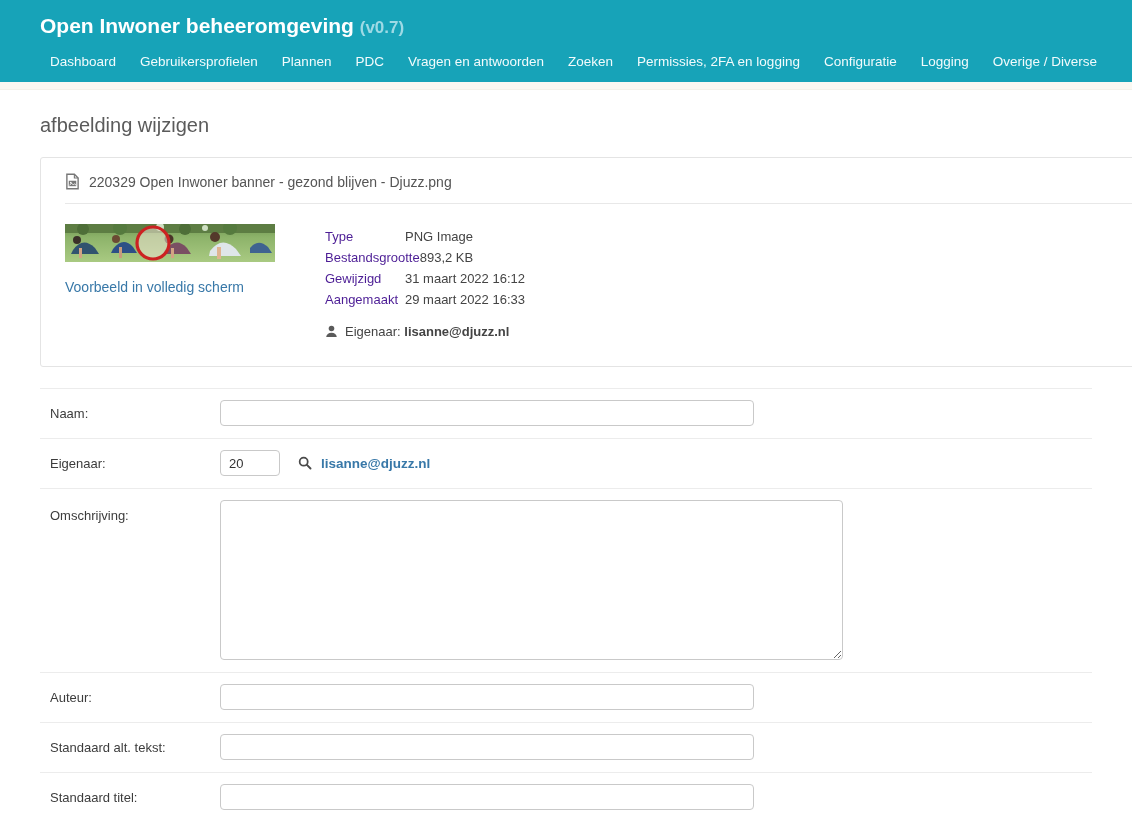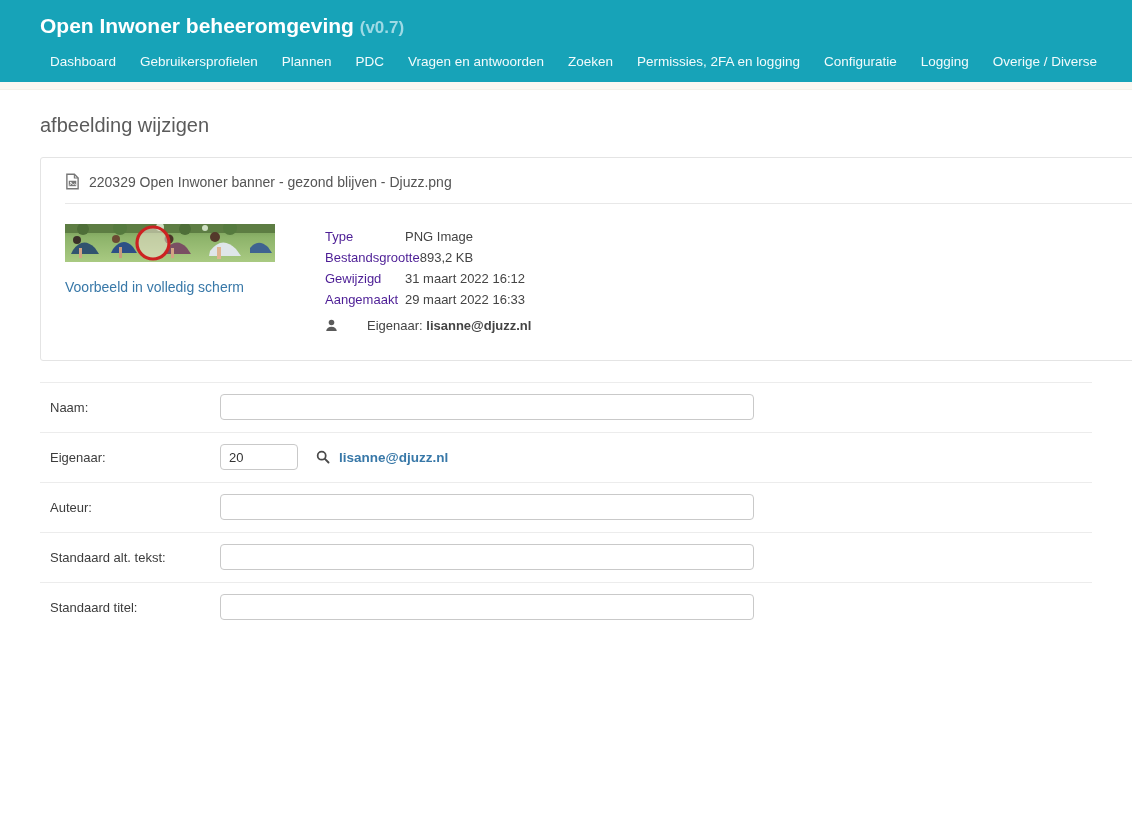--- a/index.html
+++ b/index.html
@@ -30,35 +30,35 @@
   .filename { font-size: 14px; color: #555; }
   .panel-divider { height: 1px; background: #e8e8e8; margin-left: 24px; }
   .panel-body { display: flex; padding: 20px 24px 27px; }
   .preview-col { width: 260px; flex: 0 0 260px; }
   .thumb { width: 210px; height: 38px; display: block; cursor: pointer; }
   .preview-link { display: inline-block; margin-top: 17px; color: #3878a8; font-size: 14px; text-decoration: none; cursor: pointer; }
   .meta-col { font-size: 13px; color: #444; padding-top: 2px; }
   .meta-row { display: flex; line-height: 21px; }
   .meta-label { min-width: 80px; color: #4c1d95; white-space: nowrap; }
   .meta-value { color: #444; }
-  .owner-row { display: flex; align-items: center; gap: 29px; margin-top: 8px; font-size: 13px; color: #444; }
+  .owner-row { display: flex; align-items: center; gap: 7px; margin-top: 14px; font-size: 13px; color: #444; }
   .owner-email { font-weight: bold; }
 
   
   .edit-form { margin-top: 21px; }
   .form-row { display: flex; align-items: center; border-top: 1px solid #ececec; padding: 11px 0 12px; }
   .form-row.align-top { align-items: flex-start; }
   .form-row.align-top .form-label { padding-top: 8px; }
   .form-label { width: 180px; flex: 0 0 180px; padding-left: 10px; font-size: 13px; color: #3c3c3c; }
   .text-input {
     height: 26px; width: 534px; border: 1px solid #c9c9c9; border-radius: 4px;
     padding: 0 8px; font-size: 13px; color: #333; font-family: "Liberation Sans", sans-serif;
     outline: none; background: #fff;
   }
-  .text-input.small { width: 78px; }
+  .text-input.small { width: 60px; }
   .textarea-input {
     width: 623px; height: 160px; border: 1px solid #c9c9c9; border-radius: 4px;
     padding: 6px 8px; font-size: 13px; color: #333; font-family: "Liberation Sans", sans-serif;
     resize: both; outline: none; background: #fff;
   }
   .owner-inline { display: flex; align-items: center; gap: 9px; }
   .owner-inline .lookup { margin-left: 9px; cursor: pointer; display: inline-flex; }
   .owner-link { color: #3878a8; font-weight: bold; font-size: 13.5px; text-decoration: none; cursor: pointer; }
   .icon { display: inline-flex; align-items: center; }
 </style>
@@ -186,20 +186,24 @@
         <span class="icon lookup">
           <svg viewBox="0 0 16 16" width="14" height="14" aria-hidden="true">
             <circle cx="6.5" cy="6.5" r="4.6" fill="none" stroke="#4a4a4a" stroke-width="2"></circle>
             <line x1="10.2" y1="10.2" x2="14.3" y2="14.3" stroke="#4a4a4a" stroke-width="2.2" stroke-linecap="round"></line>
           </svg>
         </span>
         <a class="owner-link">lisanne@djuzz.nl</a>
       </div>
     </div>
 
+    <div class="form-row align-top">
+      <label class="form-label">Omschrijving:</label>
+      <textarea class="textarea-input" style=""></textarea>
+    </div>
 
     <div class="form-row">
       <label class="form-label">Auteur:</label>
       <input class="text-input" type="text" value="" style="">
     </div>
 
     <div class="form-row">
       <label class="form-label">Standaard alt. tekst:</label>
       <input class="text-input" type="text" value="" style="">
     </div>

